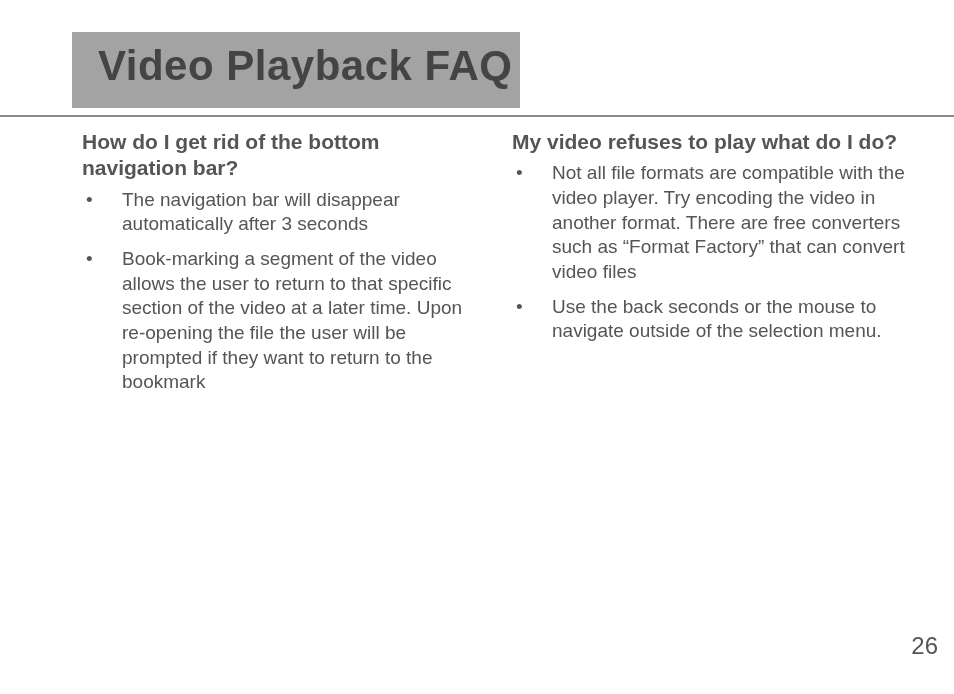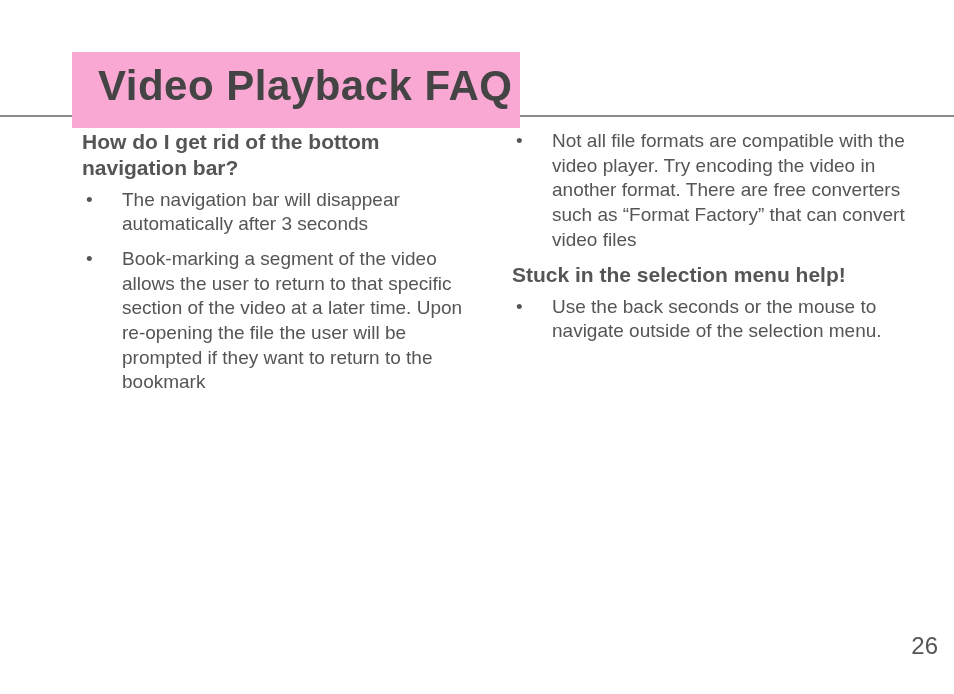--- a/index.html
+++ b/index.html
@@ -22,24 +22,24 @@
       position: absolute;
       left: 0;
       right: 0;
       top: 115px;
       height: 2px;
       background: #8a8a8a;
     }
     .title-block {
       position: absolute;
       left: 72px;
-      top: 52px;
+      top: 32px;
       display: flex;
       align-items: flex-start;
-      background: #f9a8d4;
+      background: #a3a3a3;
       padding-right: 8px;
     }
     .title-bar {
       width: 8px;
       background: #3a7db3;
     }
     .title-text {
       font-size: 42px;
       font-weight: 700;
       color: #444;
@@ -115,27 +115,27 @@
     </ul>
     <ul class="answer">
       <li>
         <span class="bullet">•</span>
         <span class="answer-text">Book-marking a segment of the video allows the user to return to that specific section of the video at a later time.  Upon re-opening the file the user will be prompted if they want to return to the book­mark</span>
       </li>
     </ul>
   </div>
 
   <div class="col">
+    <div class="question">My video refuses to play what do I do?</div>
     <ul class="answer">
       <li>
         <span class="bullet">•</span>
         <span class="answer-text">Not all file formats are compatible with the video player.  Try encoding the video in another format.  There are free converters such as “Format Fac­tory” that can convert video files</span>
       </li>
     </ul>
-    <div class="question">Stuck in the selection menu help!</div>
     <ul class="answer">
       <li>
         <span class="bullet">•</span>
         <span class="answer-text">Use the back seconds or the mouse to navigate outside of the selection menu.</span>
       </li>
     </ul>
   </div>
 </div>
 
 <div class="page-number">26</div>

